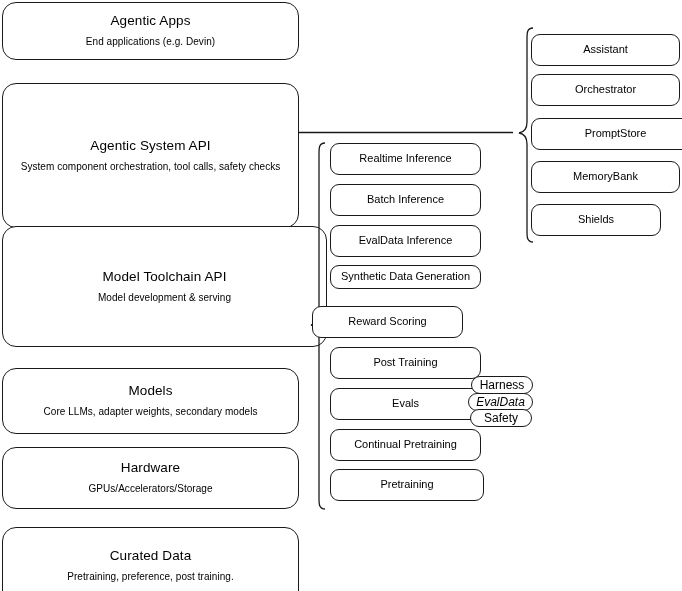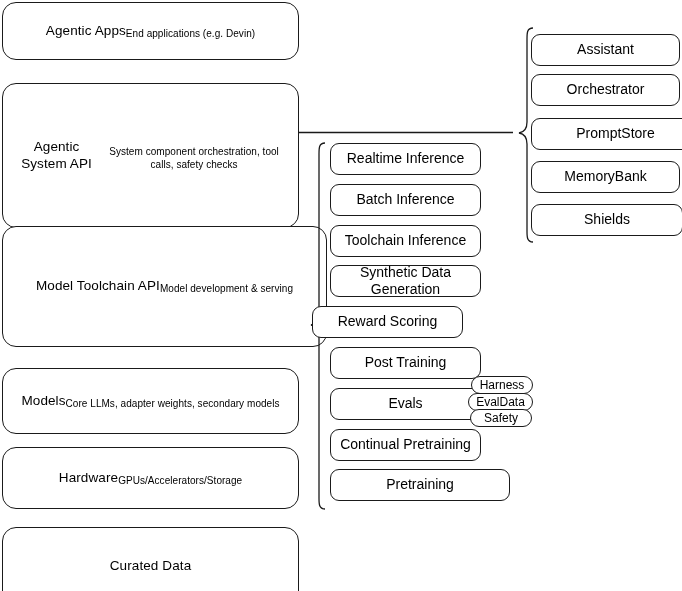--- a/index.html
+++ b/index.html
@@ -17,20 +17,21 @@
     height: 591px;
     background: #ffffff;
     overflow: hidden;
   }
   .node {
     position: absolute;
     box-sizing: border-box;
     border: 1.3px solid #1a1a1a;
     background: #ffffff;
     display: flex;
+    flex-direction: column;
     align-items: center;
     justify-content: center;
     text-align: center;
     color: #000000;
     line-height: 1.25;
   }
   
   .layer {
     border-radius: 14px;
     padding: 4px 10px;
@@ -40,21 +41,21 @@
     letter-spacing: 0.1px;
   }
   .layer .subtitle {
     font-size: 10px;
     margin-top: 6px;
     letter-spacing: 0.05px;
   }
   
   .cap {
     border-radius: 9px;
-    font-size: 14px;
+    font-size: 11px;
     padding: 0 6px;
   }
   
   .badge {
     position: absolute;
     box-sizing: border-box;
     border: 1.3px solid #1a1a1a;
     background: #ffffff;
     border-radius: 999px;
     display: flex;
@@ -102,20 +103,21 @@
     <div class="subtitle">Core LLMs, adapter weights, secondary models</div>
   </div>
 
   <div class="node layer" style="left:2px; top:447px; width:297px; height:62px;">
     <div class="title">Hardware</div>
     <div class="subtitle">GPUs/Accelerators/Storage</div>
   </div>
 
   <div class="node layer" style="left:2px; top:527px; width:297px; height:78px;">
     <div class="title">Curated Data</div>
+    <div class="subtitle">Pretraining, preference, post training.</div>
   </div>
 
   <svg class="conn" width="230" height="20" style="left:299px; top:123px;" viewBox="0 0 230 20">
     <path d="M 0 9.5 L 214 9.5"></path>
   </svg>
 
   <svg class="conn" width="34" height="390" style="left:298px; top:136px;" viewBox="0 0 34 390">
     <path d="M 27 7
              C 21 7, 21 12, 21 18
              L 21 178
@@ -135,60 +137,60 @@
              C 19 215, 19 220, 25 220"></path>
   </svg>
 
   <div class="node cap" style="left:330px; top:143px; width:151px; height:32px;">
     <span>Realtime Inference</span>
   </div>
   <div class="node cap" style="left:330px; top:184px; width:151px; height:32px;text-align:right;">
     <span>Batch Inference</span>
   </div>
   <div class="node cap" style="left:330px; top:225px; width:151px; height:32px;">
-    <span>Toolchain Inference</span>
+    <span>EvalData Inference</span>
   </div>
-  <div class="node cap" style="left:330px; top:265px; width:151px; height:32px;">
+  <div class="node cap" style="left:330px; top:265px; width:151px; height:24px;">
     <span>Synthetic Data Generation</span>
   </div>
   <div class="node cap" style="left:312px; top:306px; width:151px; height:32px;">
     <span>Reward Scoring</span>
   </div>
   <div class="node cap" style="left:330px; top:347px; width:151px; height:32px;">
     <span>Post Training</span>
   </div>
   <div class="node cap" style="left:330px; top:388px; width:151px; height:32px;">
     <span>Evals</span>
   </div>
   <div class="node cap" style="left:330px; top:429px; width:151px; height:32px;">
     <span>Continual Pretraining</span>
   </div>
-  <div class="node cap" style="left:330px; top:469px; width:180px; height:32px;">
+  <div class="node cap" style="left:330px; top:469px; width:154px; height:32px;">
     <span>Pretraining</span>
   </div>
 
   <div class="badge" style="left:471px; top:376px; width:62px; height:18px;">
     <span>Harness</span>
   </div>
-  <div class="badge" style="left:468px; top:393px; width:65px; height:18px;">
+  <div class="badge" style="left:468px; top:393px; width:65px; height:18px;font-style:italic;">
     <span>EvalData</span>
   </div>
   <div class="badge" style="left:470px; top:409px; width:62px; height:18px;">
     <span>Safety</span>
   </div>
 
   <div class="node cap" style="left:531px; top:34px; width:149px; height:32px;">
     <span>Assistant</span>
   </div>
   <div class="node cap" style="left:531px; top:74px; width:149px; height:32px;">
     <span>Orchestrator</span>
   </div>
   <div class="node cap" style="left:531px; top:118px; width:169px; height:32px;">
     <span>PromptStore</span>
   </div>
   <div class="node cap" style="left:531px; top:161px; width:149px; height:32px;">
     <span>MemoryBank</span>
   </div>
-  <div class="node cap" style="left:531px; top:204px; width:152px; height:32px;">
+  <div class="node cap" style="left:531px; top:204px; width:130px; height:32px;">
     <span>Shields</span>
   </div>
 
 </div>
 
 </body></html>

